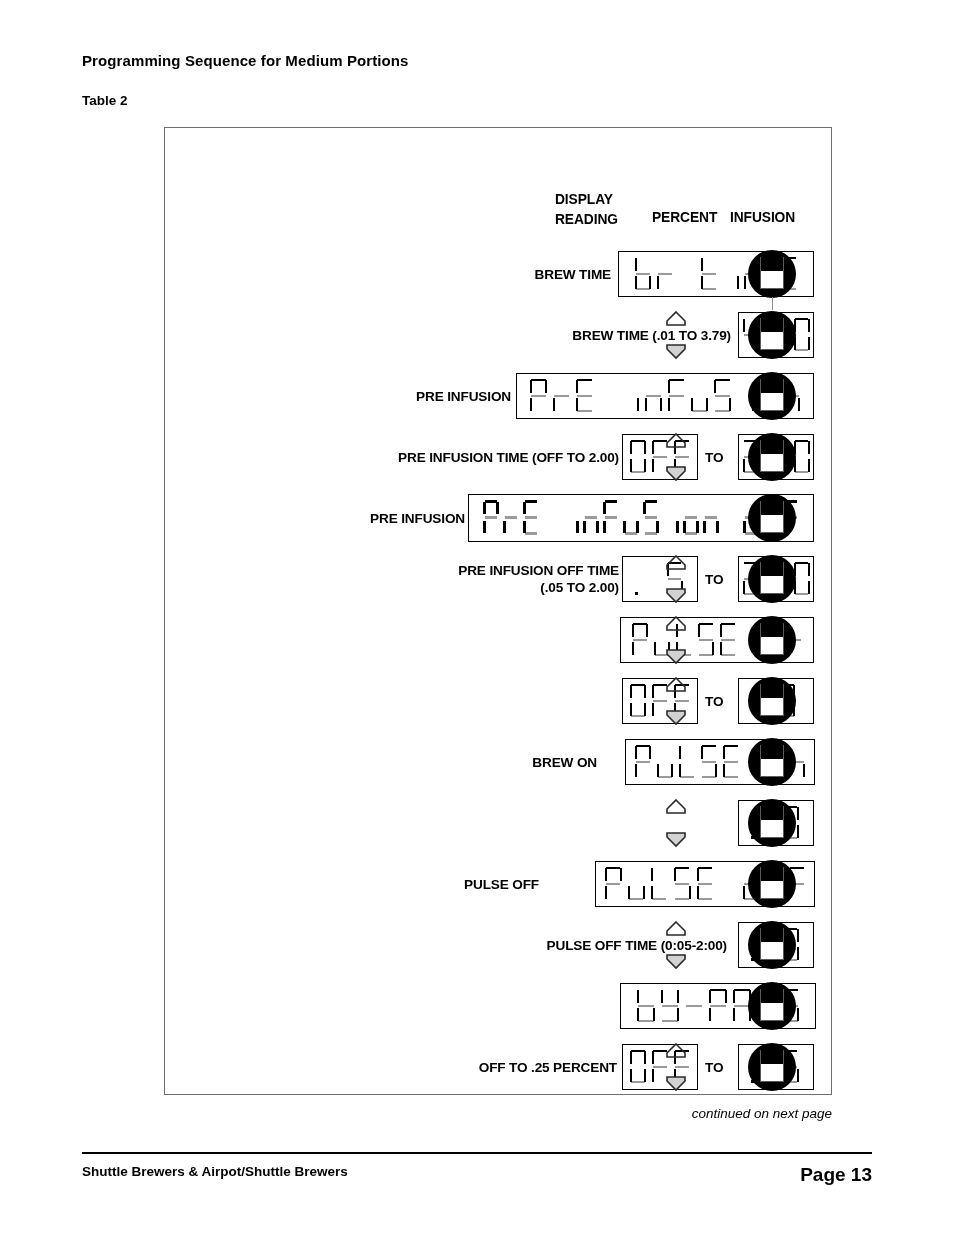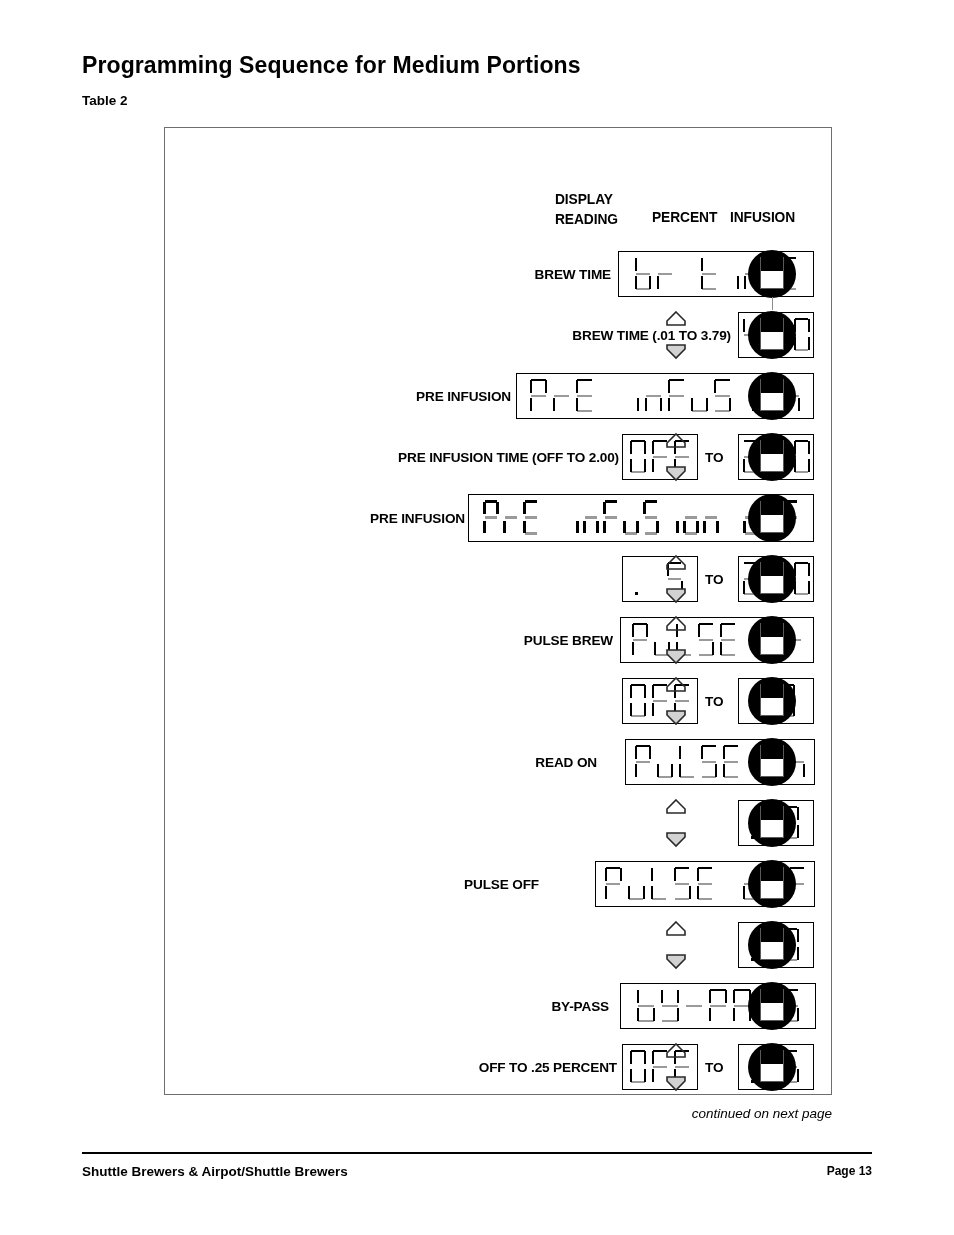--- a/index.html
+++ b/index.html
@@ -14,21 +14,21 @@
     font-family: "Liberation Sans", sans-serif;
     color: #000000;
     overflow: hidden;
   }
 
   
   #page-title {
     position: absolute;
     left: 82px;
     top: 52px;
-    font-size: 23px;
+    font-size: 15px;
     font-weight: bold;
     letter-spacing: 0.1px;
   }
   #table-label {
     position: absolute;
     left: 82px;
     top: 93px;
     font-size: 13.5px;
     font-weight: bold;
   }
@@ -223,21 +223,21 @@
     position: absolute;
     left: 82px;
     top: 1164px;
     font-size: 13.5px;
     font-weight: bold;
   }
   #footer-right {
     position: absolute;
     right: 82px;
     top: 1164px;
-    font-size: 12px;
+    font-size: 19px;
     font-weight: bold;
   }
 </style>
 </head>
 <body>
 
 <div id="page-title">Programming Sequence for Medium Portions</div>
 <div id="table-label">Table 2</div>
 
 <div id="table-frame">
@@ -589,20 +589,22 @@
         </div>
         <div class="advance" style="left: 583px;">
           <span class="disc"></span>
           <span class="cup">
             <span class="outline"></span>
             <span class="fill"></span>
           </span>
         </div>
       </div>
       <div class="row" style="top: 420px;">
+        <div class="row-label" style="left: 40px; width: 414px;">PRE INFUSION OFF TIME
+(.05 TO 2.00)</div>
         <div class="lcd" title=". 5" style="left: 457px; width: 76px; height: 46px;">
           <div class="seg-row">
             <span class="dot" style="width: 7px; height: 33px;">
               <i style="width: 3px; height: 3px; left: 0px; bottom: 0px;"></i>
             </span>
             <span class="glyph" style="width: 22px; height: 33px;"></span>
             <span class="glyph" style="width: 22px; height: 33px;">
               <i style="left: 4.2px; top: 0px; width: 13.6px; height: 2px;"></i>
               <i class="lt" style="left: 4.2px; top: 15.5px; width: 13.6px; height: 2px;"></i>
               <i class="lt" style="left: 4.2px; top: 31px; width: 13.6px; height: 2px;"></i>
@@ -656,21 +658,20 @@
         </div>
         <div class="advance" style="left: 583px;">
           <span class="disc"></span>
           <span class="cup">
             <span class="outline"></span>
             <span class="fill"></span>
           </span>
         </div>
       </div>
       <div class="row" style="top: 481px;">
-        <div class="row-label" style="left: 160px; width: 288px;">PULSE BREW</div>
         <div class="lcd" title="PuLSE br" style="left: 455px; width: 194px; height: 46px;">
           <div class="seg-row">
             <span class="glyph" style="width: 22px; height: 33px;">
               <i style="left: 4.2px; top: 0px; width: 13.6px; height: 2px;"></i>
               <i class="lt" style="left: 4.2px; top: 15.5px; width: 13.6px; height: 2px;"></i>
               <i style="left: 3px; top: 1.2px; width: 2px; height: 13.1px;"></i>
               <i style="left: 17px; top: 1.2px; width: 2px; height: 13.1px;"></i>
               <i style="left: 3px; top: 18.7px; width: 2px; height: 13.1px;"></i>
             </span>
             <span class="glyph" style="width: 22px; height: 33px;">
@@ -787,21 +788,21 @@
         </div>
         <div class="advance" style="left: 583px;">
           <span class="disc"></span>
           <span class="cup">
             <span class="outline"></span>
             <span class="fill"></span>
           </span>
         </div>
       </div>
       <div class="row" style="top: 603px;">
-        <div class="row-label" style="left: 160px; width: 272px;">READ ON</div>
+        <div class="row-label" style="left: 160px; width: 272px;">BREW ON</div>
         <div class="lcd" title="PuLSE on" style="left: 460px; width: 190px; height: 46px;">
           <div class="seg-row">
             <span class="glyph" style="width: 22px; height: 33px;">
               <i style="left: 4.2px; top: 0px; width: 13.6px; height: 2px;"></i>
               <i class="lt" style="left: 4.2px; top: 15.5px; width: 13.6px; height: 2px;"></i>
               <i style="left: 3px; top: 1.2px; width: 2px; height: 13.1px;"></i>
               <i style="left: 17px; top: 1.2px; width: 2px; height: 13.1px;"></i>
               <i style="left: 3px; top: 18.7px; width: 2px; height: 13.1px;"></i>
             </span>
             <span class="glyph" style="width: 22px; height: 33px;">
@@ -951,20 +952,21 @@
         </div>
         <div class="advance" style="left: 583px;">
           <span class="disc"></span>
           <span class="cup">
             <span class="outline"></span>
             <span class="fill"></span>
           </span>
         </div>
       </div>
       <div class="row" style="top: 786px;">
+        <div class="row-label" style="left: 150px; width: 412px;">PULSE OFF TIME (0:05-2:00)</div>
         <div class="lcd" title=".20" style="left: 573px; width: 76px; height: 46px;">
           <div class="seg-row">
             <span class="dot" style="width: 7px; height: 33px;">
               <i style="width: 3px; height: 3px; left: 0px; bottom: 0px;"></i>
             </span>
             <span class="glyph" style="width: 22px; height: 33px;">
               <i style="left: 4.2px; top: 0px; width: 13.6px; height: 2px;"></i>
               <i class="lt" style="left: 4.2px; top: 15.5px; width: 13.6px; height: 2px;"></i>
               <i class="lt" style="left: 4.2px; top: 31px; width: 13.6px; height: 2px;"></i>
               <i style="left: 17px; top: 1.2px; width: 2px; height: 13.1px;"></i>
@@ -994,21 +996,20 @@
         </div>
         <div class="advance" style="left: 583px;">
           <span class="disc"></span>
           <span class="cup">
             <span class="outline"></span>
             <span class="fill"></span>
           </span>
         </div>
       </div>
       <div class="row" style="top: 847px;">
-        <div class="row-label" style="left: 160px; width: 284px;">BY-PASS</div>
         <div class="lcd" title="by-PASS" style="left: 455px; width: 196px; height: 46px;">
           <div class="seg-row">
             <span class="glyph" style="width: 24px; height: 33px;">
               <i class="lt" style="left: 4.2px; top: 15.5px; width: 15.6px; height: 2px;"></i>
               <i class="lt" style="left: 4.2px; top: 31px; width: 15.6px; height: 2px;"></i>
               <i style="left: 3px; top: 1.2px; width: 2px; height: 13.1px;"></i>
               <i style="left: 3px; top: 18.7px; width: 2px; height: 13.1px;"></i>
               <i style="left: 19px; top: 18.7px; width: 2px; height: 13.1px;"></i>
             </span>
             <span class="glyph" style="width: 24px; height: 33px;">

